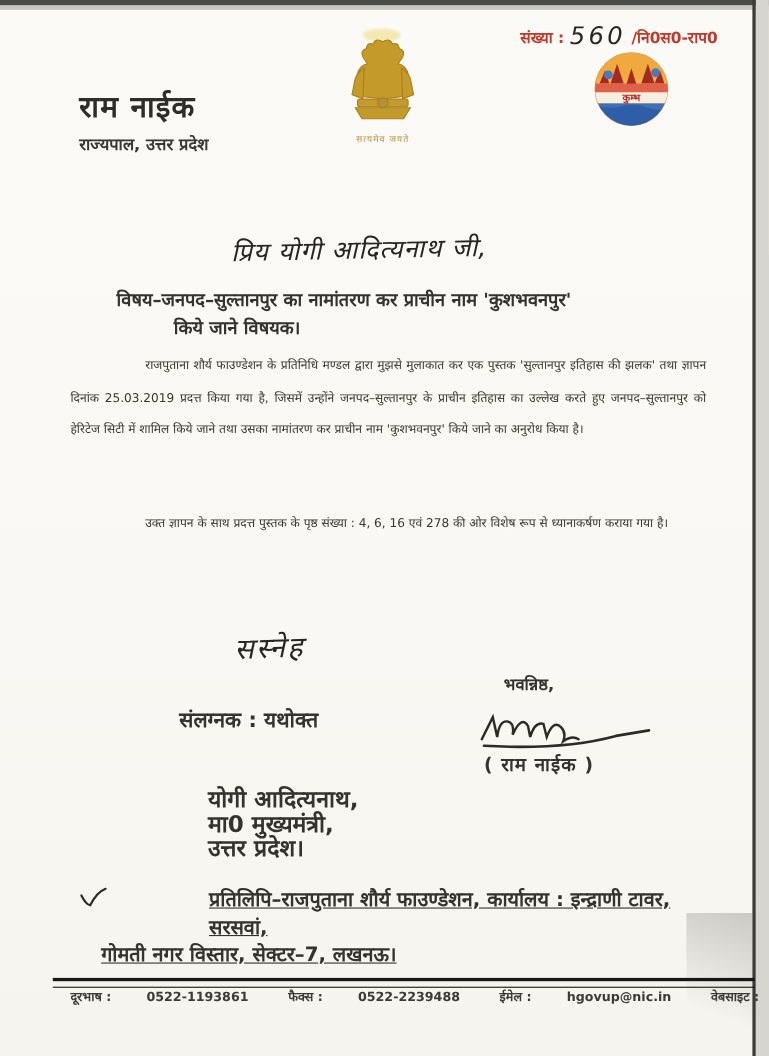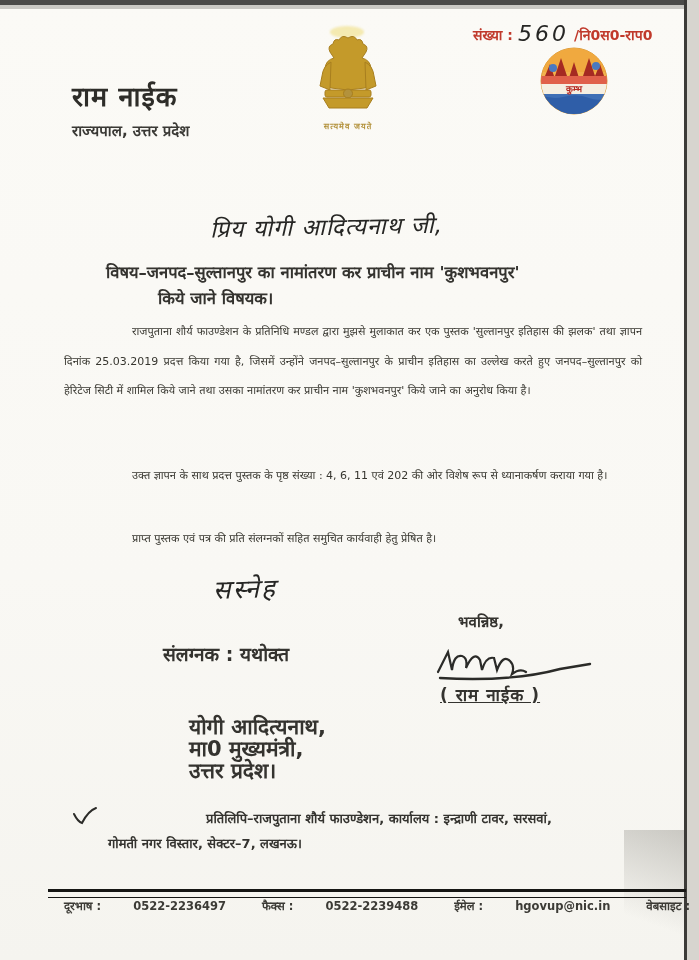--- a/index.html
+++ b/index.html
@@ -15,21 +15,21 @@
   .scan-right-shade{position:absolute;top:0;right:0;width:12px;height:100%;background:#d7d5cf;}
   .scan-corner{position:absolute;right:15px;bottom:0;width:60px;height:130px;
     background:linear-gradient(200deg,rgba(120,118,110,0.35),rgba(120,118,110,0) 70%);}
   .smudge{position:absolute;left:330px;top:26px;width:34px;height:12px;border-radius:50%;
     background:rgba(238,220,120,0.55);filter:blur(1px);}
 
   .sender{position:absolute;left:72px;top:40px;}
   .sender-name{font-size:27px;font-weight:bold;letter-spacing:1px;color:#2e2d29;margin-top:37px;}
   .sender-title{font-size:15px;font-weight:bold;margin-top:6px;color:#3a3935;}
 
-  .emblem{position:absolute;left:303px;top:34px;width:90px;text-align:center;font-weight:bold;}
+  .emblem{position:absolute;left:303px;top:34px;width:90px;text-align:center;}
   .emblem-caption{font-size:8px;color:#b3923c;margin-top:2px;letter-spacing:1px;}
 
   .ref-line{position:absolute;left:473px;top:20px;color:#c0392b;white-space:nowrap;}
   .ref-label{font-size:14px;font-weight:bold;}
   .ref-number{font-size:22px;font-style:italic;letter-spacing:3px;position:relative;top:1px;}
   .ref-suffix{font-size:14px;font-weight:bold;}
 
   .kumbh{position:absolute;left:539px;top:46px;width:70px;height:70px;}
   .office-block{position:absolute;left:505px;top:116px;width:145px;text-align:center;}
   .office-name{font-size:16px;font-weight:bold;letter-spacing:2px;}
@@ -45,27 +45,27 @@
   .para{position:absolute;left:64px;width:578px;font-size:11px;line-height:29.5px;text-align:justify;color:#37362f;}
   .para .indent{display:inline-block;width:68px;}
   .p1{top:317px;}
   .p2{top:461px;}
   .p3{top:524px;}
 
   .sasneh{position:absolute;left:213px;top:570px;font-size:26px;transform:rotate(-2deg);letter-spacing:2px;}
 
   .valediction{position:absolute;left:458px;top:611px;font-size:15px;font-weight:bold;}
   .signature{position:absolute;left:432px;top:642px;}
-  .signatory{position:absolute;left:440px;top:683px;font-size:17px;font-weight:bold;letter-spacing:1px;text-decoration:underline;}
+  .signatory{position:absolute;left:440px;top:683px;font-size:17px;font-weight:bold;letter-spacing:1px;}
 
   .enclosure{position:absolute;left:163px;top:641px;font-size:19px;font-weight:bold;}
 
   .addressee{position:absolute;left:162px;top:716px;font-size:21px;font-weight:bold;line-height:22px;margin-left:27px;}
 
-  .copy{position:absolute;left:108px;top:806px;width:560px;font-size:13px;font-weight:bold;line-height:25px;}
+  .copy{position:absolute;left:92px;top:806px;width:560px;font-size:18px;font-weight:bold;line-height:25px;text-decoration:underline;}
   .copy-l1{margin-left:98px;}
   .copy-check{position:absolute;left:72px;top:806px;}
 
   .footer-rule{position:absolute;left:48px;top:889px;width:638px;height:5px;
     border-top:3px solid #161614;border-bottom:1px solid #161614;}
   .footer{position:absolute;left:48px;top:898px;width:620px;text-align:center;
     font-size:11.5px;font-weight:bold;color:#3c3b36;white-space:nowrap;}
   .footer span{margin:0 16px;}
 </style>
 </head>
@@ -129,22 +129,21 @@
 
 
   <div class="salutation handwrite">प्रिय योगी आदित्यनाथ जी,</div>
 
   <div class="subject">
     <div>विषय–जनपद–सुल्तानपुर का नामांतरण कर प्राचीन नाम 'कुशभवनपुर'</div>
     <div class="subject-l2">किये जाने विषयक।</div>
   </div>
 
   <div class="para p1"><span class="indent"></span><span>राजपुताना शौर्य फाउण्डेशन के प्रतिनिधि मण्डल द्वारा मुझसे मुलाकात कर एक पुस्तक 'सुल्तानपुर इतिहास की झलक' तथा ज्ञापन दिनांक 25.03.2019 प्रदत्त किया गया है, जिसमें उन्होंने जनपद–सुल्तानपुर के प्राचीन इतिहास का उल्लेख करते हुए जनपद–सुल्तानपुर को हेरिटेज सिटी में शामिल किये जाने तथा उसका नामांतरण कर प्राचीन नाम 'कुशभवनपुर' किये जाने का अनुरोध किया है।</span></div>
-  <div class="para p2"><span class="indent"></span><span>उक्त ज्ञापन के साथ प्रदत्त पुस्तक के पृष्ठ संख्या : 4, 6, 11 एवं 202 की ओर विशेष रूप से ध्यानाकर्षण कराया गया है।</span></div>
-  <div class="para p3"><span class="indent"></span><span>प्राप्त पुस्तक एवं पत्र की प्रति संलग्नकों सहित समुचित कार्यवाही हेतु प्रेषित है।</span></div>
+  <div class="para p2"><span class="indent"></span><span>उक्त ज्ञापन के साथ प्रदत्त पुस्तक के पृष्ठ संख्या : 4, 6, 16 एवं 278 की ओर विशेष रूप से ध्यानाकर्षण कराया गया है।</span></div>
 
   <div class="sasneh handwrite">सस्नेह</div>
 
   <div class="valediction">भवन्निष्ठ,</div>
   <div class="signature">
     <svg width="170" height="42" viewBox="0 0 170 42">
       <path d="M6 30 L16 10 L20 28 q2 -16 10 -14 q6 2 4 12 q8 -18 14 -8 l2 10 q4 -14 12 -12 l3 12 q6 -16 13 -9 q5 5 2 13 q8 -6 14 -2" fill="none" stroke="#2b2b28" stroke-width="2.2" stroke-linecap="round"></path>
       <path d="M8 36 Q80 40 128 27 L158 22" fill="none" stroke="#2b2b28" stroke-width="2.4" stroke-linecap="round"></path>
     </svg>
   </div>
@@ -163,19 +162,19 @@
       <path d="M2 8 q4 8 8 9 q6 -12 14 -15" fill="none" stroke="#2b2b28" stroke-width="2" stroke-linecap="round"></path>
     </svg>
   </div>
   <div class="copy">
     <div class="copy-l1">प्रतिलिपि–राजपुताना शौर्य फाउण्डेशन, कार्यालय : इन्द्राणी टावर, सरसवां,</div>
     <div>गोमती नगर विस्तार, सेक्टर–7, लखनऊ।</div>
   </div>
 
   <div class="footer-rule"></div>
   <div class="footer">
-    <span>दूरभाष :</span><span>0522-2236497</span>
+    <span>दूरभाष :</span><span>0522-1193861</span>
     <span>फैक्स :</span><span>0522-2239488</span>
     <span>ईमेल :</span><span>hgovup@nic.in</span>
     <span>वेबसाइट :</span><span>www.upgovernor.gov.in</span>
   </div>
 
 </div>
 
 </body></html>

